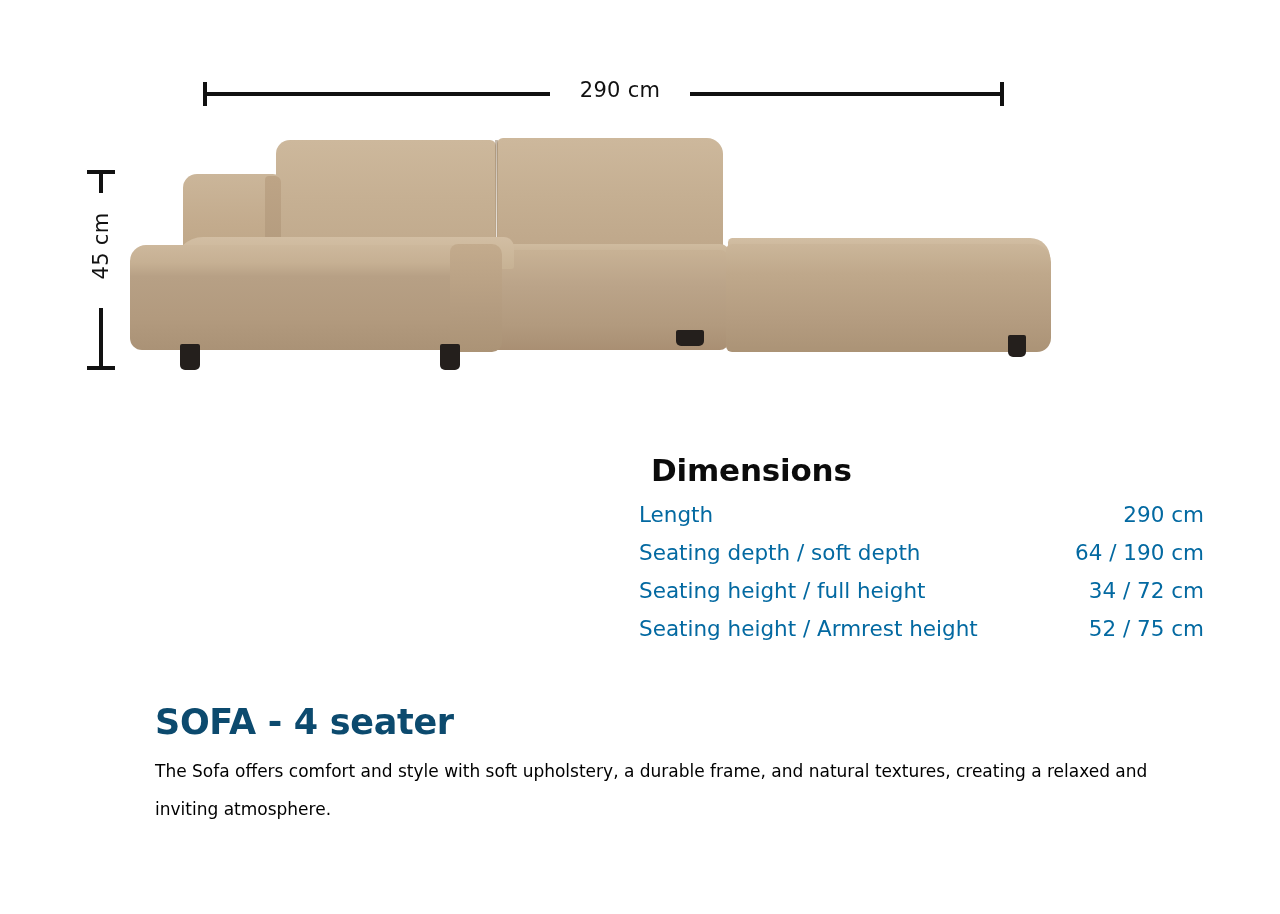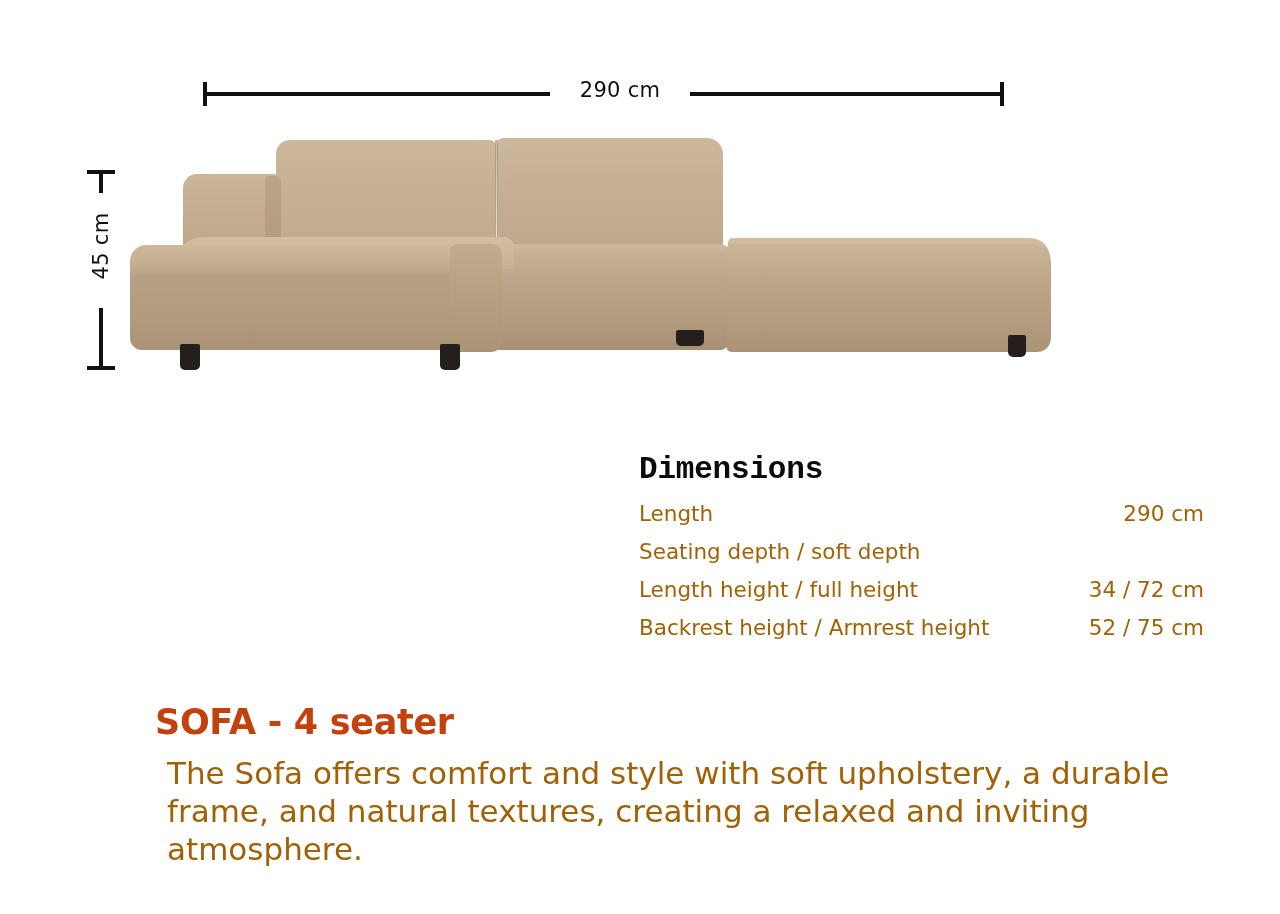--- a/index.html
+++ b/index.html
@@ -221,54 +221,53 @@
   .dims {
     position: absolute;
     left: 639px;
     top: 452px;
     width: 565px;
   }
   .dims-title {
     font-size: 31px;
     font-weight: bold;
     letter-spacing: -0.2px;
-    margin: 0 0 8px 0;
+    margin: 0 0 8px 12px;
     color: #0b0b0b;
-    font-family: Liberation Mono, monospace;
   }
   .dims-row {
     display: flex;
     justify-content: space-between;
     align-items: flex-start;
     font-size: 21.5px;
     line-height: 38px;
-    color: #a16207;
+    color: #0369a1;
   }
   .dims-row .label { white-space: nowrap; }
   .dims-row .value { white-space: nowrap; text-align: right; }
 
   
   .product {
     position: absolute;
     left: 155px;
     top: 702px;
     width: 1060px;
   }
   .product-title {
     font-size: 35px;
     font-weight: bold;
     letter-spacing: -0.3px;
     margin: 0 0 10px 0;
-    color: #c2410c;
+    color: #0c4a6e;
   }
   .product-desc {
-    font-size: 31px;
+    font-size: 17px;
     line-height: 38px;
-    color: #a16207;
-    margin: 12px;
+    color: #000000;
+    margin: 0;
     max-width: 1030px;
   }
 </style>
 </head>
 <body>
 
 <div class="dim-h">
   <span class="cap left"></span>
   <span class="bar left"></span>
   <span class="bar right"></span>
@@ -310,27 +309,28 @@
 
 <div class="dims">
   <h2 class="dims-title">Dimensions</h2>
 
   <div class="dims-row">
     <span class="label">Length</span>
     <span class="value">290 cm</span>
   </div>
   <div class="dims-row">
     <span class="label">Seating depth / soft depth</span>
+    <span class="value">64 / 190 cm</span>
   </div>
   <div class="dims-row">
-    <span class="label">Length height / full height</span>
+    <span class="label">Seating height / full height</span>
     <span class="value">34 / 72 cm</span>
   </div>
   <div class="dims-row">
-    <span class="label">Backrest height / Armrest height</span>
+    <span class="label">Seating height / Armrest height</span>
     <span class="value">52 / 75 cm</span>
   </div>
 </div>
 
 <div class="product">
   <h1 class="product-title">SOFA - 4 seater</h1>
   <p class="product-desc">The Sofa offers comfort and style with soft upholstery, a durable frame, and natural textures, creating a relaxed and inviting atmosphere.</p>
 </div>
 
 </body></html>

